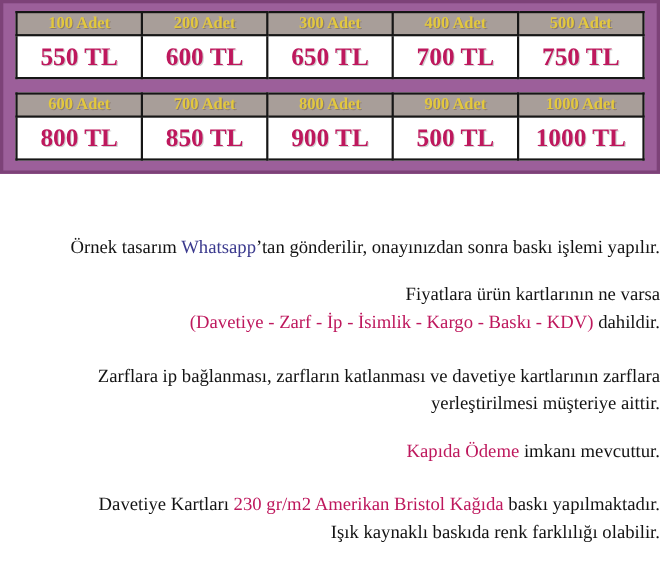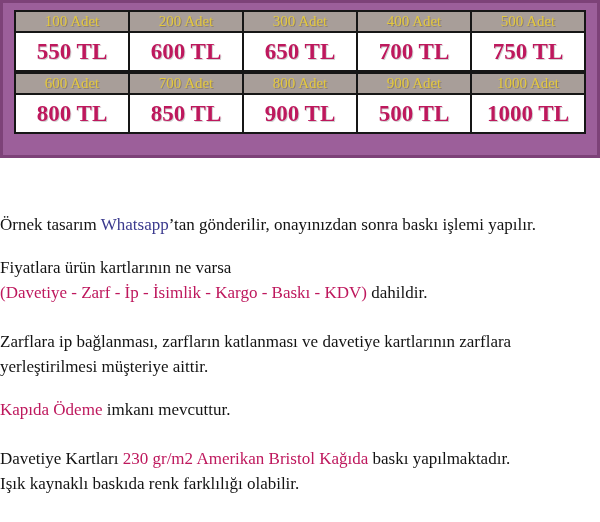--- a/index.html
+++ b/index.html
@@ -25,48 +25,49 @@
     border: 3px solid #7d4278;
     padding: 7px 11px 0 11px;
   }
   table.price-table {
     width: 100%;
     border-collapse: collapse;
     table-layout: fixed;
     background: #ffffff;
   }
   table.price-table + table.price-table {
+    margin-top: 12px;
   }
   .price-table th, .price-table td {
     border: 2px solid #161616;
     text-align: center;
     vertical-align: middle;
     padding: 0;
   }
   .price-table th {
     height: 19px;
     background: #a89e99;
     color: #e3c83d;
-    font-weight: normal;
+    font-weight: bold;
     font-size: 15px;
     text-shadow: 1px 1px 0 rgba(70,45,25,0.30);
   }
   .price-table td {
     height: 37px;
     background: #ffffff;
     color: #be185d;
     font-weight: bold;
     font-size: 23px;
     text-shadow: 1px 1px 0 rgba(0,0,0,0.18);
   }
 
   
   .info {
     padding-top: 54px;
-    text-align: left;
+    text-align: right;
     font-size: 17px;
     line-height: 25px;
     color: #131313;
   }
   .para { margin: 0; }
   .gap-sm { margin-bottom: 18px; }
   .gap-lg { margin-bottom: 24px; }
   .t-red  { color: #be185d; }
   .t-blue { color: #3b3a8e; }
 </style>

